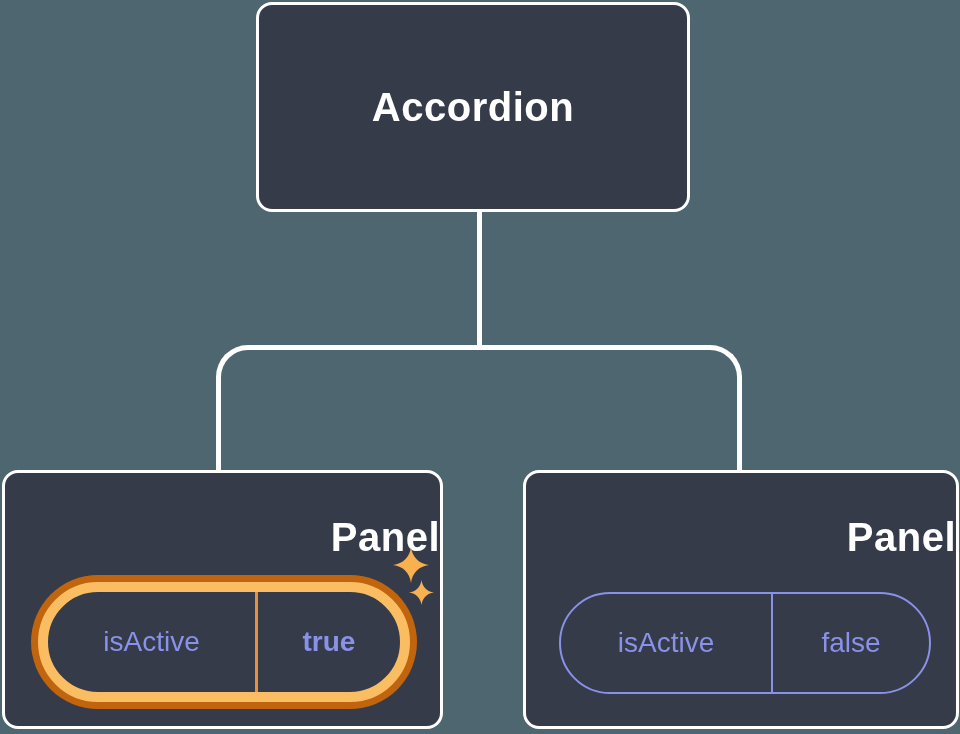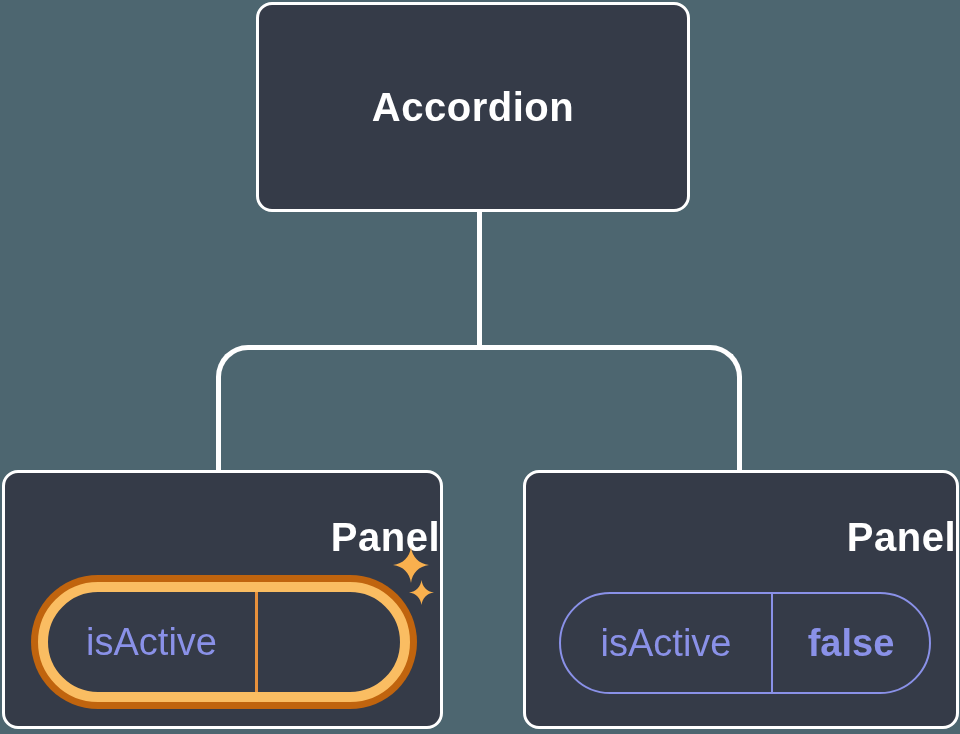--- a/index.html
+++ b/index.html
@@ -94,26 +94,26 @@
     left: 33px; top: 119px;
     width: 372px; height: 102px;
     border: 2.5px solid var(--pill-border);
     background: var(--node-fill);
   }
   .pill-seg {
     display: flex;
     align-items: center;
     justify-content: center;
     color: var(--prop-text);
-    font-size: 38px;
+    font-size: 28px;
   }
   .pill-highlighted .seg-name { flex: 0 0 210px; border-right: 3px solid var(--highlight-divider); }
   .pill-highlighted .seg-value { flex: 1; font-weight: 700; }
   .pill-plain .seg-name { flex: 0 0 212px; border-right: 2.5px solid var(--pill-border); }
-  .pill-plain .seg-value { flex: 1; font-weight: 700; }
+  .pill-plain .seg-value { flex: 1; font-weight: 400; }
   
   .sparkle {
     position: absolute;
     color: var(--sparkle);
     z-index: 3;
   }
   .sparkle-large { left: 388px; top: 74px; width: 36px; height: 36px; }
   .sparkle-small { left: 404px; top: 107px; width: 25px; height: 25px; }
 </style>
 </head>
@@ -126,20 +126,21 @@
   </div>
 
   <div class="connector-stem"></div>
   <div class="connector-branch"></div>
 
   <div class="node node-panel-left">
     <span class="node-title panel-title">Panel</span>
 
     <div class="pill pill-highlighted">
       <span class="pill-seg seg-name">isActive</span>
+      <span class="pill-seg seg-value">true</span>
     </div>
 
     <svg class="sparkle sparkle-large" viewBox="0 0 24 24" aria-hidden="true">
       <path fill="currentColor" d="M12 0C12.9 6.8 17.2 11.1 24 12C17.2 12.9 12.9 17.2 12 24C11.1 17.2 6.8 12.9 0 12C6.8 11.1 11.1 6.8 12 0Z"></path>
     </svg>
     <svg class="sparkle sparkle-small" viewBox="0 0 24 24" aria-hidden="true">
       <path fill="currentColor" d="M12 0C12.9 6.8 17.2 11.1 24 12C17.2 12.9 12.9 17.2 12 24C11.1 17.2 6.8 12.9 0 12C6.8 11.1 11.1 6.8 12 0Z"></path>
     </svg>
   </div>
 

